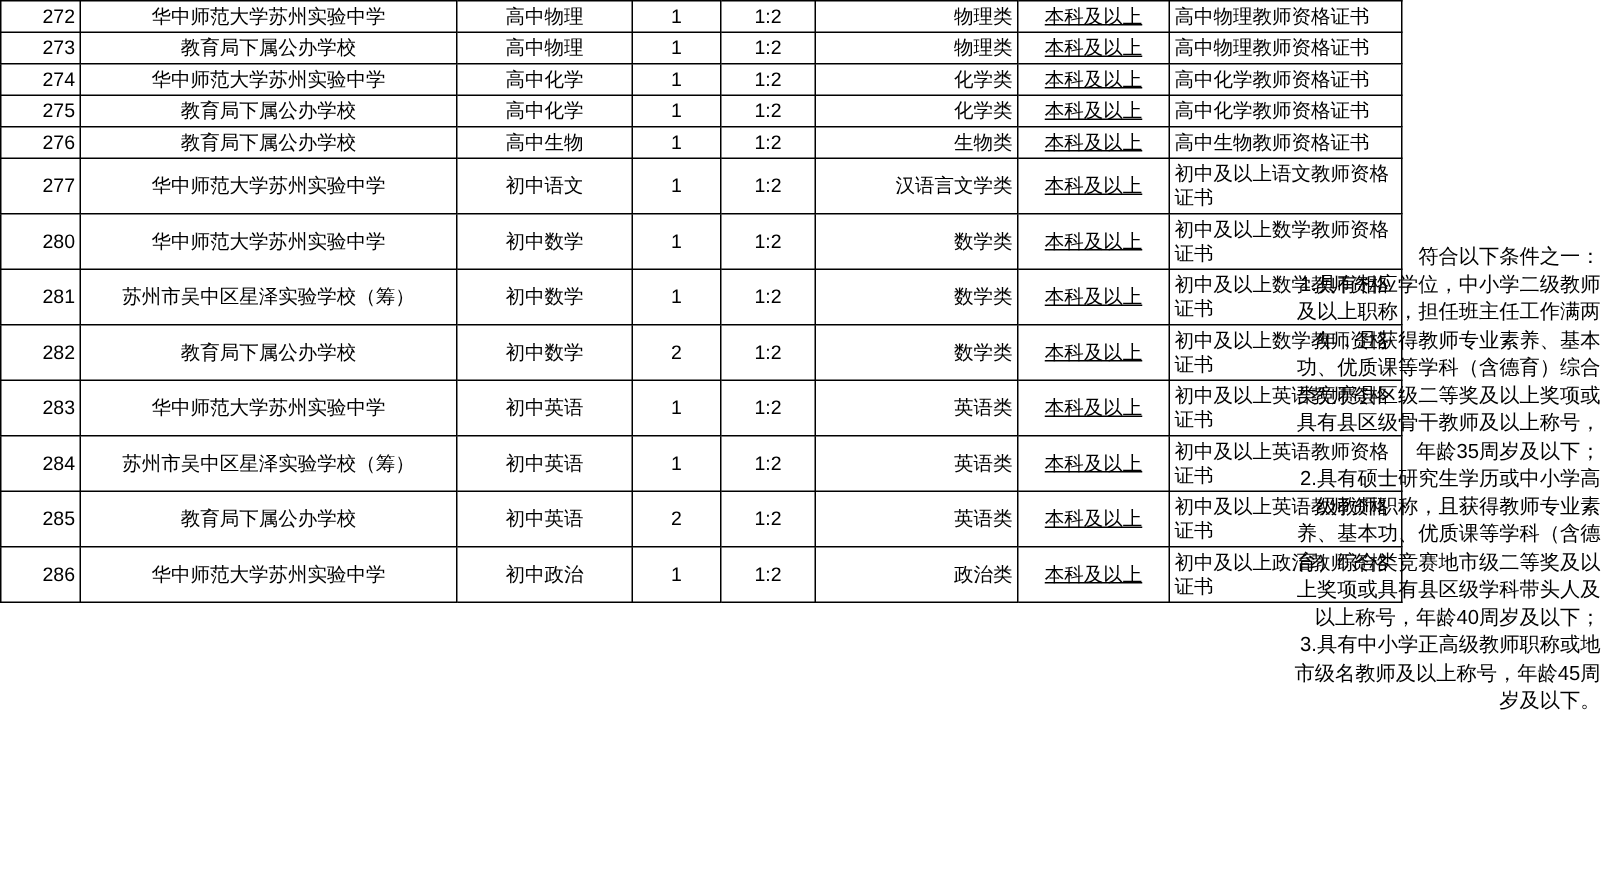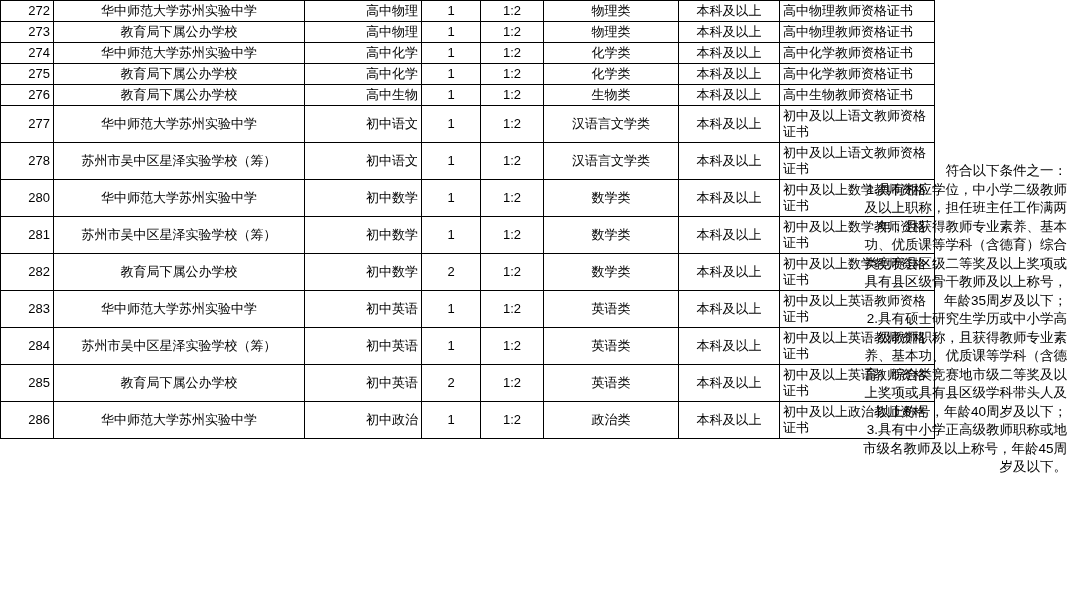--- a/index.html
+++ b/index.html
@@ -28,25 +28,25 @@
   table.recruit-table td {
     border: 1px solid #000000;
     font-size: 13px;
     line-height: 16px;
     padding: 2px 3px;
     vertical-align: middle;
     word-break: break-all;
   }
   td.c-no      { width: 46px;  text-align: right; }
   td.c-unit    { width: 244px; text-align: center; }
-  td.c-subject { width: 110px; text-align: right; margin-top: 16px; }
+  td.c-subject { width: 110px; text-align: center; margin-top: 16px; }
   td.c-count   { width: 52px;  text-align: center; }
   td.c-ratio   { width: 56px;  text-align: center; }
-  td.c-major   { width: 128px; text-align: center; padding-left: 6px; }
-  td.c-degree  { width: 94px;  text-align: center; }
+  td.c-major   { width: 128px; text-align: right; padding-left: 6px; }
+  td.c-degree  { width: 94px;  text-align: center; text-decoration: underline; }
   td.c-cert    { width: 148px; text-align: left; padding-left: 5px; margin-left: 39px; }
 
   .notes {
     position: absolute;
     left: 862px;
     top: 162px;
     width: 205px;
     font-size: 13.5px;
     line-height: 18.5px;
     text-align: right;
@@ -115,30 +115,20 @@
         <td class="c-no">277</td>
         <td class="c-unit">华中师范大学苏州实验中学</td>
         <td class="c-subject">初中语文</td>
         <td class="c-count">1</td>
         <td class="c-ratio">1:2</td>
         <td class="c-major">汉语言文学类</td>
         <td class="c-degree">本科及以上</td>
         <td class="c-cert">初中及以上语文教师资格证书</td>
       </tr>
       <tr>
-        <td class="c-no">278</td>
-        <td class="c-unit">苏州市吴中区星泽实验学校（筹）</td>
-        <td class="c-subject">初中语文</td>
-        <td class="c-count">1</td>
-        <td class="c-ratio">1:2</td>
-        <td class="c-major">汉语言文学类</td>
-        <td class="c-degree">本科及以上</td>
-        <td class="c-cert">初中及以上语文教师资格证书</td>
-      </tr>
-      <tr>
         <td class="c-no">280</td>
         <td class="c-unit">华中师范大学苏州实验中学</td>
         <td class="c-subject">初中数学</td>
         <td class="c-count">1</td>
         <td class="c-ratio">1:2</td>
         <td class="c-major">数学类</td>
         <td class="c-degree">本科及以上</td>
         <td class="c-cert">初中及以上数学教师资格证书</td>
       </tr>
       <tr>

